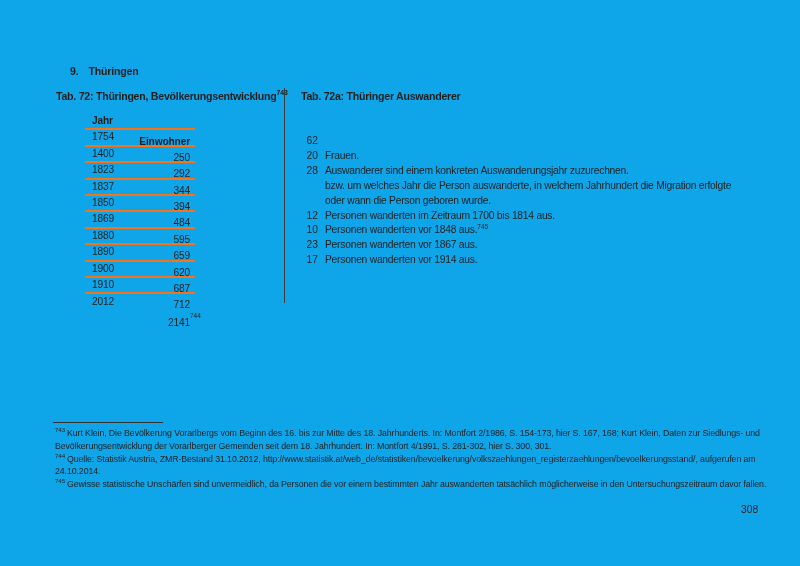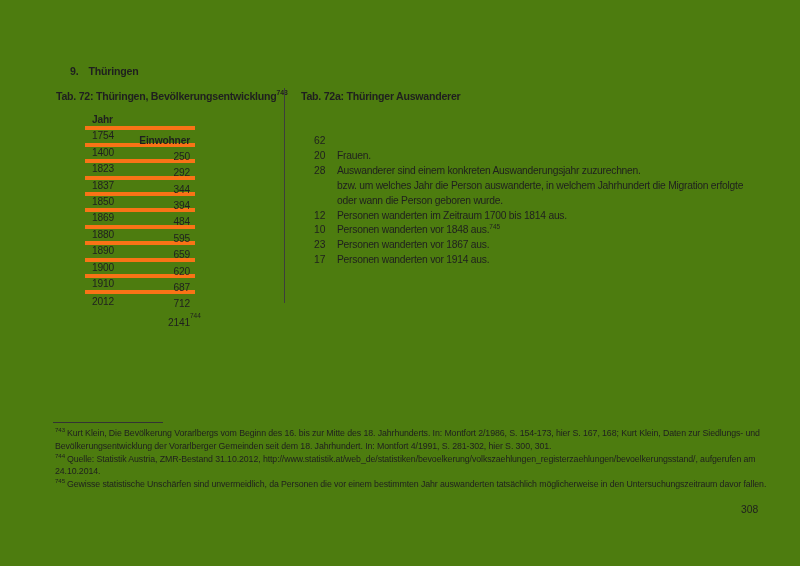--- a/index.html
+++ b/index.html
@@ -3,21 +3,21 @@
 <meta charset="utf-8">
 <style>
   html, body { margin: 0; padding: 0; }
   body {
     width: 800px; height: 566px;
     background: #ffffff;
     font-family: "Liberation Sans", "DejaVu Sans", sans-serif;
     color: #1f1f1f;
     -webkit-font-smoothing: antialiased;
   }
-  .page { position: relative; width: 800px; height: 566px; background: #4d7c0f; overflow: hidden; }
+  .page { position: relative; width: 800px; height: 566px; background: #0ea5e9; overflow: hidden; }
 
   
   .heading {
     position: absolute; left: 70px; top: 65px;
     font-size: 10.6px; font-weight: bold; line-height: 12px; letter-spacing: -0.2px;
   }
   .heading .h-title { margin-left: 10px; }
 
   
   .caption {
@@ -34,21 +34,21 @@
 
   
   .pop-table {
     position: absolute; left: 85px; top: 114px; width: 110px;
     font-size: 10.2px; letter-spacing: -0.15px;
     box-sizing: border-box;
   }
   .pt-row {
     display: flex; justify-content: space-between; align-items: center;
     height: 16.4px; line-height: 16.4px;
-    border-bottom: 4px solid #f97316;
+    border-bottom: 2px solid #f97316;
     padding: 0 5px 0 7px;
     box-sizing: border-box;
   }
   .pt-row.pt-header { font-weight: bold; }
   .pt-row.pt-last { border-bottom: none; }
   .pt-val { text-align: right; position: relative; margin-top: 41px; }
   .pt-val sup.fn-ref {
     position: absolute; left: 100%; top: 1px;
     font-weight: normal; font-size: 6.5px;
   }
@@ -58,21 +58,21 @@
     position: absolute; left: 284px; top: 88px;
     width: 1px; height: 215px; background: #3d3d3d;
   }
 
   
   .em-list {
     position: absolute; left: 302px; top: 134px;
     font-size: 10.3px; line-height: 14.9px; letter-spacing: -0.25px;
   }
   .em-row { display: flex; white-space: nowrap; }
-  .em-num { flex: none; width: 16px; letter-spacing: 0; margin-left: 12px; }
+  .em-num { flex: none; width: 16px; text-align: right; letter-spacing: 0; }
   .em-text { margin-left: 7px; }
   .em-text sup.fn-ref { font-weight: normal; font-size: 6.5px; }
 
   
   .fn-sep {
     position: absolute; left: 53px; top: 422px;
     width: 110px; height: 0; border-top: 1px solid #333333;
   }
   .footnotes {
     position: absolute; left: 55px; top: 427px; width: 722px;

